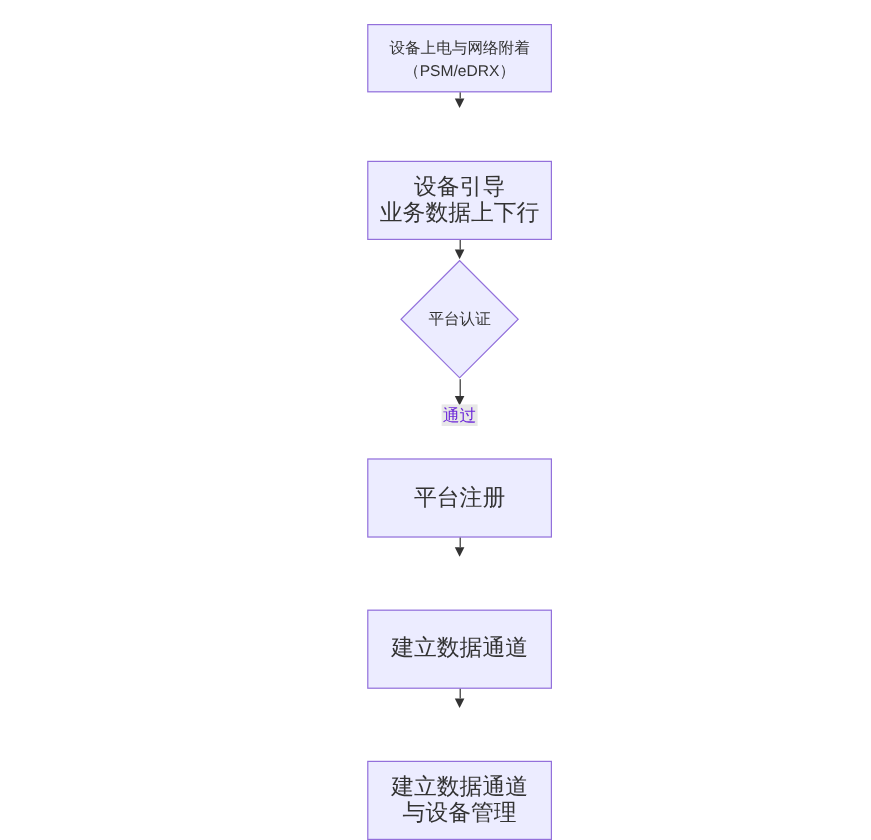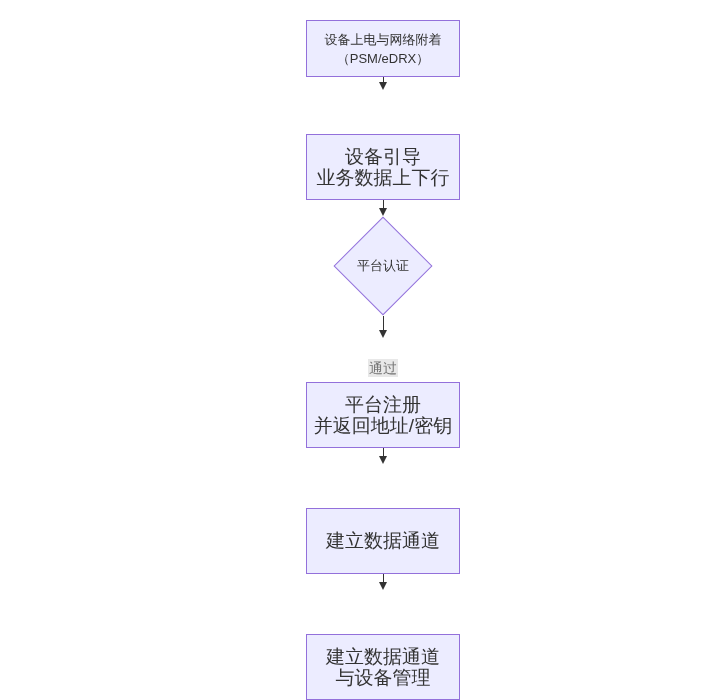--- a/index.html
+++ b/index.html
@@ -66,26 +66,25 @@
   .a2 { height: 45px; }
   .a3 { height: 60px; }
   .a4 { height: 42px; }
   .a5 { height: 44px; }
   .edge-label {
     position: absolute;
     top: 21px;
     left: 50%;
     transform: translateX(-50%);
     background: #e8e8e8;
-    color: #737373;
+    color: #6d28d9;
     font-size: 14px;
     line-height: 18px;
     padding: 0 1px;
     white-space: nowrap;
-    margin-top: 22px;
   }
   
   .diamond {
     position: relative;
     width: 100px;
     height: 100px;
     flex: 0 0 auto;
   }
   .diamond-shape {
     position: absolute;
@@ -138,21 +137,20 @@
   </div>
 
   <div class="arrow a3">
     <div class="arrow-line"></div>
     <div class="arrow-head"></div>
     <span class="edge-label">通过</span>
   </div>
 
   <div class="node">
     <span>平台注册</span>
-    <span>并返回地址/密钥</span>
   </div>
 
   <div class="arrow a4">
     <div class="arrow-line"></div>
     <div class="arrow-head"></div>
   </div>
 
   <div class="node">
     <span>建立数据通道</span>
   </div>

